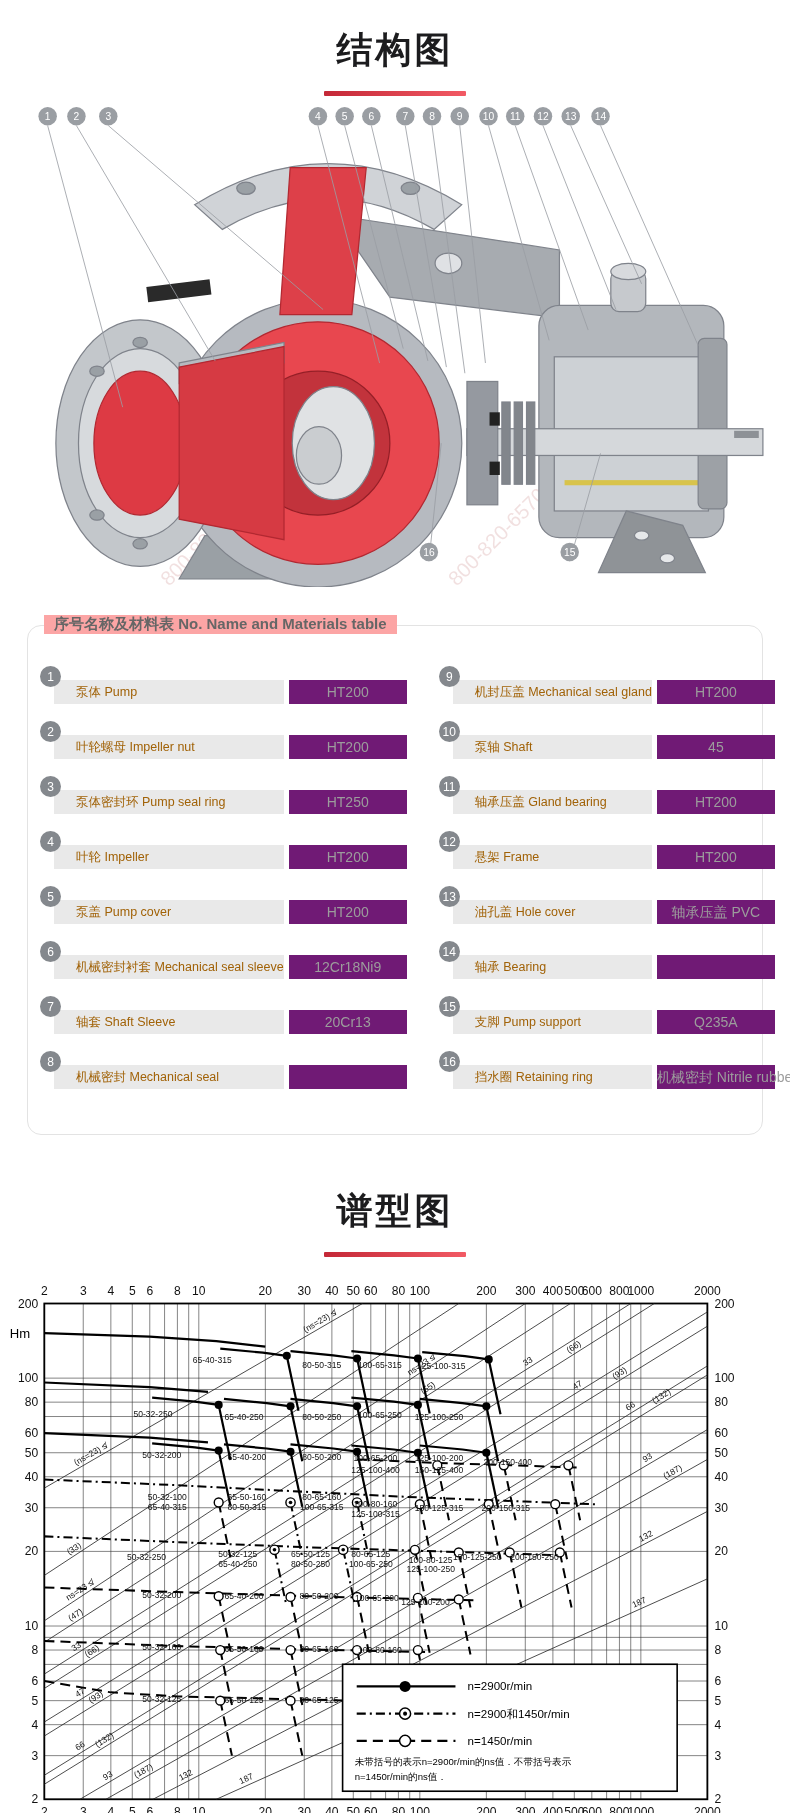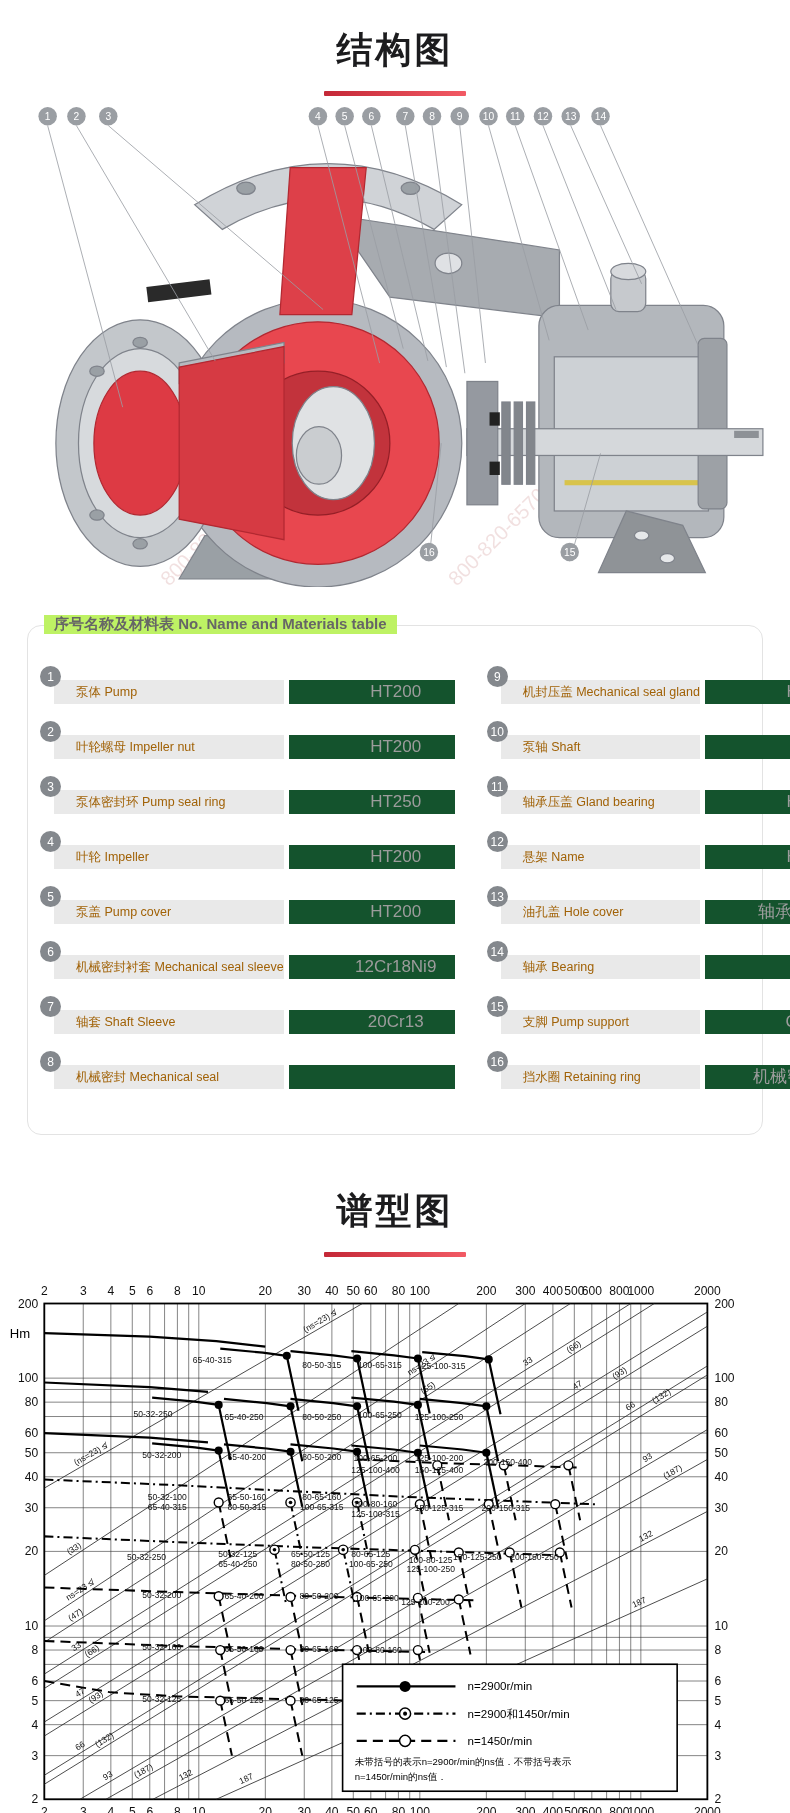--- a/index.html
+++ b/index.html
@@ -6,30 +6,30 @@
   body{width:790px;font-family:"Liberation Sans","DejaVu Sans",sans-serif;color:#222;}
   .section-title{text-align:center;margin-top:26px;}
   .section-title h2{margin:16px;font-size:36px;font-weight:700;letter-spacing:3px;color:#1c1c1e;}
   .title-underline{width:142px;height:5px;margin:14px auto 0 auto;border-radius:1px;
     background:linear-gradient(90deg,#c42837,#f25a64);}
   
   .diagram-wrap{width:740px;margin:8px auto 0 auto;}
   
   .materials{width:734px;margin:34px auto 0 auto;border:1px solid #e3e3e3;border-radius:14px;
     padding:10px 0 28px 0;position:relative;background:#fff;}
-  .materials-legend{position:absolute;top:-11px;left:16px;background:#bef264;padding:0 10px;
+  .materials-legend{position:absolute;top:-11px;left:16px;background:#fca5a5;padding:0 10px;
     font-size:15px;font-weight:600;color:#666;}
   .materials-grid{display:grid;grid-template-columns:1fr 1fr;column-gap:46px;padding:30px 26px 0 26px;}
   .mat-row{position:relative;margin-bottom:17px;display:flex;gap:5px;height:38px;align-items:flex-end;}
   .mat-badge{position:absolute;left:-14px;top:0;width:21px;height:21px;border-radius:50%;
     background:#84888d;color:#fff;font-size:12px;display:flex;align-items:center;justify-content:center;z-index:2;}
   .mat-name{flex:1;background:#e9e9e9;height:24px;line-height:24px;padding-left:22px;
     font-size:12.5px;color:#a16207;white-space:nowrap;overflow:hidden;}
-  .mat-material{width:118px;background:#14532d;height:24px;line-height:24px;text-align:center;
-    font-size:17px;color:#9c9c9c;white-space:nowrap;padding-left:48px;}
+  .mat-material{width:118px;background:#701a75;height:24px;line-height:24px;text-align:center;
+    font-size:14px;color:#9c9c9c;white-space:nowrap;}
   
   .chart-wrap{width:786px;margin:18px auto 0 auto;}
   svg text{font-family:"Liberation Sans","DejaVu Sans",sans-serif;}
 </style>
 </head>
 <body>
 
 <div class="section-title">
   <h2>结构图</h2>
   <div class="title-underline"></div>
@@ -182,21 +182,21 @@
         <div class="mat-name">轴承压盖 Gland bearing</div>
         <div class="mat-material">HT200</div>
       </div>
       <div class="mat-row">
         <div class="mat-badge">4</div>
         <div class="mat-name">叶轮 Impeller</div>
         <div class="mat-material">HT200</div>
       </div>
       <div class="mat-row">
         <div class="mat-badge">12</div>
-        <div class="mat-name">悬架 Name</div>
+        <div class="mat-name">悬架 Frame</div>
         <div class="mat-material">HT200</div>
       </div>
       <div class="mat-row">
         <div class="mat-badge">5</div>
         <div class="mat-name">泵盖 Pump cover</div>
         <div class="mat-material">HT200</div>
       </div>
       <div class="mat-row">
         <div class="mat-badge">13</div>
         <div class="mat-name">油孔盖 Hole cover</div>

